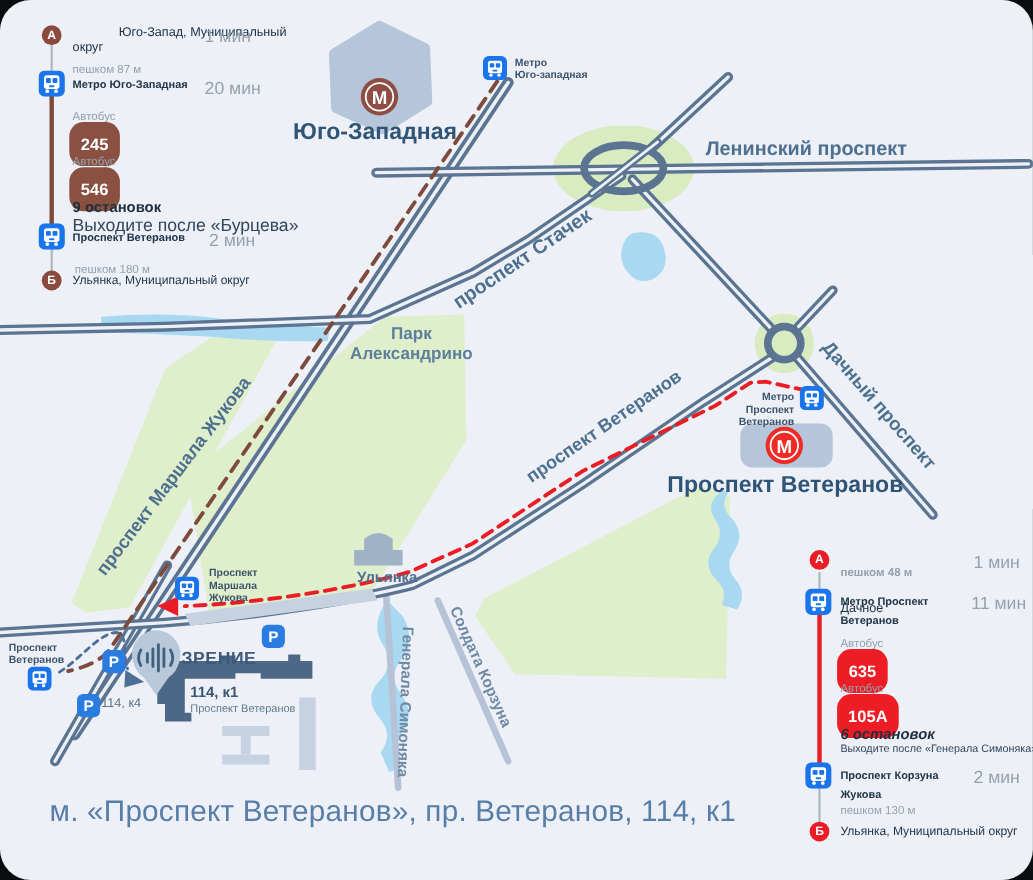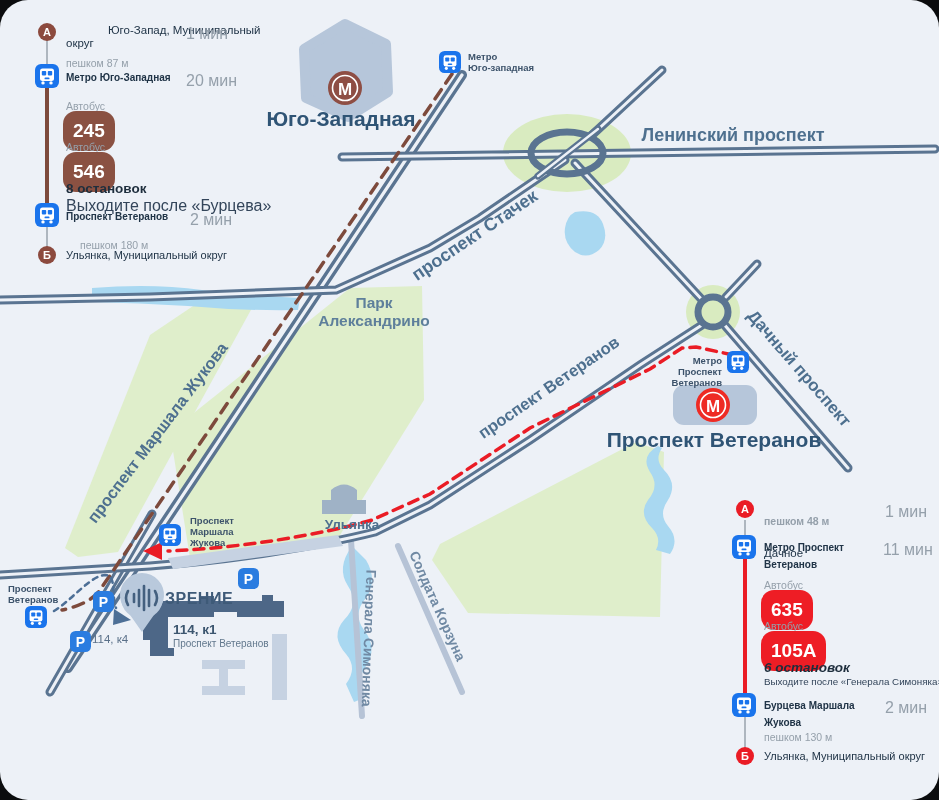--- a/index.html
+++ b/index.html
@@ -18,21 +18,21 @@
   .stoplab{fill:#3d536b;font-size:9.5px;font-weight:600;}
   svg text{font-family:"Liberation Sans","DejaVu Sans",sans-serif;}
   .panel{position:absolute;}
   .abs{position:absolute;white-space:nowrap;}
   .pt-title{font-size:10px;font-weight:600;color:#203447;line-height:17px;}
   .pt-time{font-size:16px;color:#95a0ab;}
   .pt-sub{font-size:10.5px;color:#95a0ab;}
   .pt-origin{font-size:11.5px;color:#203447;font-weight:500;line-height:13px;}
   .pt-stops{font-size:13.5px;font-weight:700;color:#1e2e3d;}
   .pt-hint{font-size:16px;color:#33455a;}
-  .badge{position:absolute;color:#fff;font-weight:700;font-size:19px;height:40px;min-width:46px;border-radius:13px;display:flex;align-items:center;justify-content:center;box-sizing:border-box;padding:0 10px;}
+  .badge{position:absolute;color:#fff;font-weight:700;font-size:15px;height:40px;min-width:46px;border-radius:13px;display:flex;align-items:center;justify-content:center;box-sizing:border-box;padding:0 10px;}
   .mk{position:absolute;width:18px;height:18px;border-radius:50%;color:#fff;font-size:11px;font-weight:700;display:flex;align-items:center;justify-content:center;}
   .vline{position:absolute;}
   .busic{position:absolute;width:24px;height:24px;}
   #title{position:absolute;left:45px;top:722px;font-size:27px;font-weight:500;color:#587ea8;letter-spacing:0.2px;}
 </style>
 </head>
 <body>
 
 <div id="card">
 
@@ -224,29 +224,29 @@
         <use href="#busstop-sym" width="24" height="24"></use>
       </svg>
   <div class="abs pt-title" style="left:46px;top:49px;">Метро Юго-Западная</div>
   <div class="abs pt-time" style="left:166px;top:52px;">20 мин</div>
 
   <div class="abs pt-sub" style="left:46px;top:80px;">Автобус</div>
   <div class="badge" style="left:43px;top:91px;background:#8a5142;">245</div>
   <div class="abs pt-sub" style="left:46px;top:121px;">Автобус</div>
   <div class="badge" style="left:43px;top:132px;background:#8a5142;">546</div>
 
-  <div class="abs pt-stops" style="left:46px;top:161px;">8 остановок</div>
+  <div class="abs pt-stops" style="left:46px;top:161px;">9 остановок</div>
   <div class="abs pt-hint" style="left:46px;top:177px;">Выходите после «Бурцева»</div>
 
   <svg class="busic" style="left:15px;top:183px;">
         <use href="#busstop-sym" width="24" height="24"></use>
       </svg>
   <div class="abs pt-title" style="left:46px;top:188px;">Проспект Ветеранов</div>
   <div class="abs pt-time" style="left:170px;top:191px;">2 мин</div>
-  <div class="abs pt-sub" style="left:60px;top:219px;">пешком 180 м</div>
+  <div class="abs pt-sub" style="left:48px;top:219px;">пешком 180 м</div>
 
   <div class="mk" style="left:18px;top:226px;background:#8c4a3e;">Б</div>
   <div class="abs pt-origin" style="left:46px;top:229px;font-size:11px;">Ульянка, Муниципальный округ</div>
 </div>
 
 <div class="panel" style="left:723px;top:495px;width:212px;height:285px;">
   <div class="vline" style="left:21px;top:25px;width:2px;height:20px;background:#aeb6bf;"></div>
   <div class="vline" style="left:20px;top:50px;width:4px;height:152px;background:#ea1c25;"></div>
   <div class="vline" style="left:21px;top:210px;width:2px;height:44px;background:#aeb6bf;"></div>
 
@@ -266,23 +266,24 @@
   <div class="badge" style="left:38px;top:95px;background:#ee1d25;">635</div>
   <div class="abs pt-sub" style="left:41px;top:125px;">Автобус</div>
   <div class="badge" style="left:38px;top:136px;background:#ee1d25;">105А</div>
 
   <div class="abs pt-stops" style="left:41px;top:165px;font-style:italic;">6 остановок</div>
   <div class="abs pt-hint" style="left:41px;top:181px;font-size:9.8px;">Выходите после «Генерала Симоняка»</div>
 
   <svg class="busic" style="left:9px;top:198px;">
         <use href="#busstop-sym" width="24" height="24"></use>
       </svg>
-  <div class="abs pt-title" style="left:41px;top:202px;">Бурцева Маршала</div>
+  <div class="abs pt-title" style="left:41px;top:202px;">Проспект Корзуна</div>
   <div class="abs pt-title" style="left:41px;top:219px;">Жукова</div>
   <div class="abs pt-time" style="left:162px;top:204px;">2 мин</div>
   <div class="abs pt-sub" style="left:41px;top:236px;">пешком 130 м</div>
 
   <div class="mk" style="left:13px;top:252px;background:#ea1c25;">Б</div>
   <div class="abs pt-origin" style="left:41px;top:255px;font-size:11px;">Ульянка, Муниципальный округ</div>
 </div>
 
+<div id="title">м. «Проспект Ветеранов», пр. Ветеранов, 114, к1</div>
 
 </div>
 
 </body></html>

